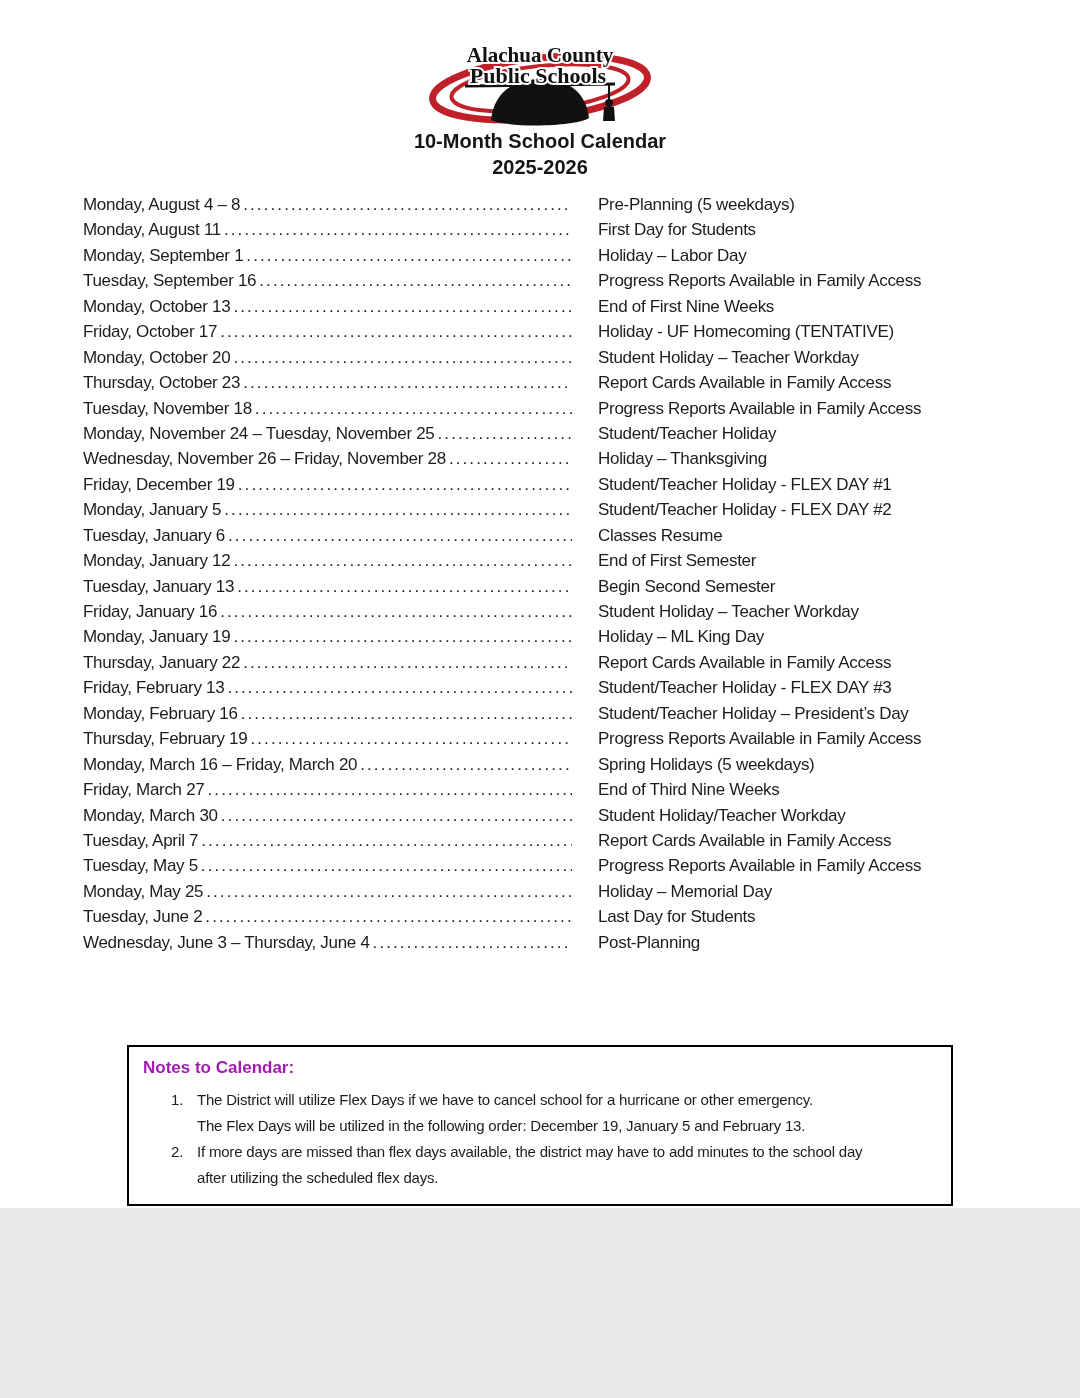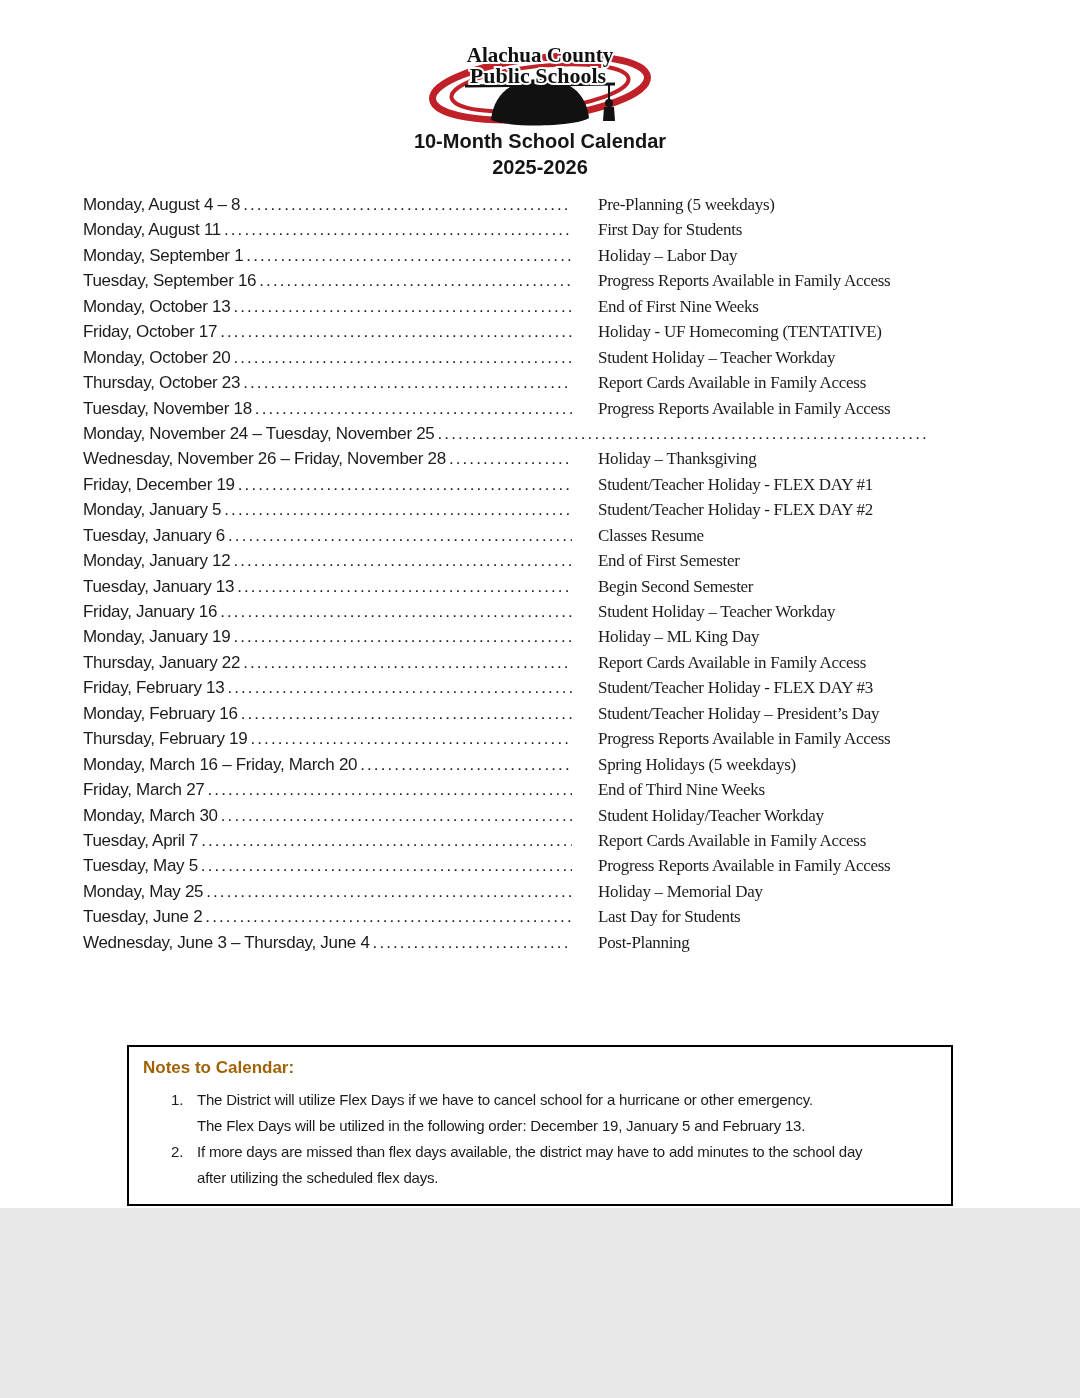--- a/index.html
+++ b/index.html
@@ -30,28 +30,28 @@
   }
   
   .calendar{position:absolute;top:192px;left:83px;width:872px;}
   .cal-row{display:flex;align-items:baseline;height:25.45px;line-height:25.45px;font-size:17px;}
   .cal-date{white-space:nowrap;letter-spacing:-0.3px;flex:0 0 auto;}
   .cal-leader{flex:1 1 auto;overflow:hidden;white-space:nowrap;margin:0 26px 0 3px;}
   .cal-leader::after{
     content:"........................................................................................................................................................................................................";
     letter-spacing:2.1px;font-size:17px;color:#1c1c1c;
   }
-  .cal-event{flex:0 0 357px;white-space:nowrap;letter-spacing:-0.3px;font-family:Liberation Serif, serif;}
+  .cal-event{flex:0 0 357px;white-space:nowrap;letter-spacing:-0.3px;}
   
   .notes-box{
     position:absolute;top:1045px;left:127px;width:826px;height:161px;
     border:2px solid #000;box-sizing:border-box;
     padding:11px 14px 0 14px;
   }
-  .notes-heading{font-size:17px;font-weight:bold;color:#a16207;}
+  .notes-heading{font-size:17px;font-weight:bold;color:#a21caf;}
   .notes-list{margin-top:9px;}
   .note-item{display:flex;margin-left:28px;font-size:15px;}
   .note-num{flex:0 0 26px;line-height:26px;}
   .note-text{flex:1 1 auto;}
   .note-line{display:block;line-height:26px;letter-spacing:-0.2px;white-space:nowrap;}
   
   .footer{
     position:absolute;top:1330px;left:0;right:125px;
     text-align:right;font-size:15.5px;color:#0f172a;
   }
@@ -141,20 +141,21 @@
 
       <div class="cal-row">
         <span class="cal-date">Tuesday, November 18</span>
         <span class="cal-leader"></span>
         <span class="cal-event">Progress Reports Available in Family Access</span>
       </div>
 
       <div class="cal-row">
         <span class="cal-date">Monday, November 24 – Tuesday, November 25</span>
         <span class="cal-leader"></span>
+        <span class="cal-event">Student/Teacher Holiday</span>
       </div>
 
       <div class="cal-row">
         <span class="cal-date">Wednesday, November 26 – Friday, November 28</span>
         <span class="cal-leader"></span>
         <span class="cal-event">Holiday – Thanksgiving</span>
       </div>
 
       <div class="cal-row">
         <span class="cal-date">Friday, December 19</span>

